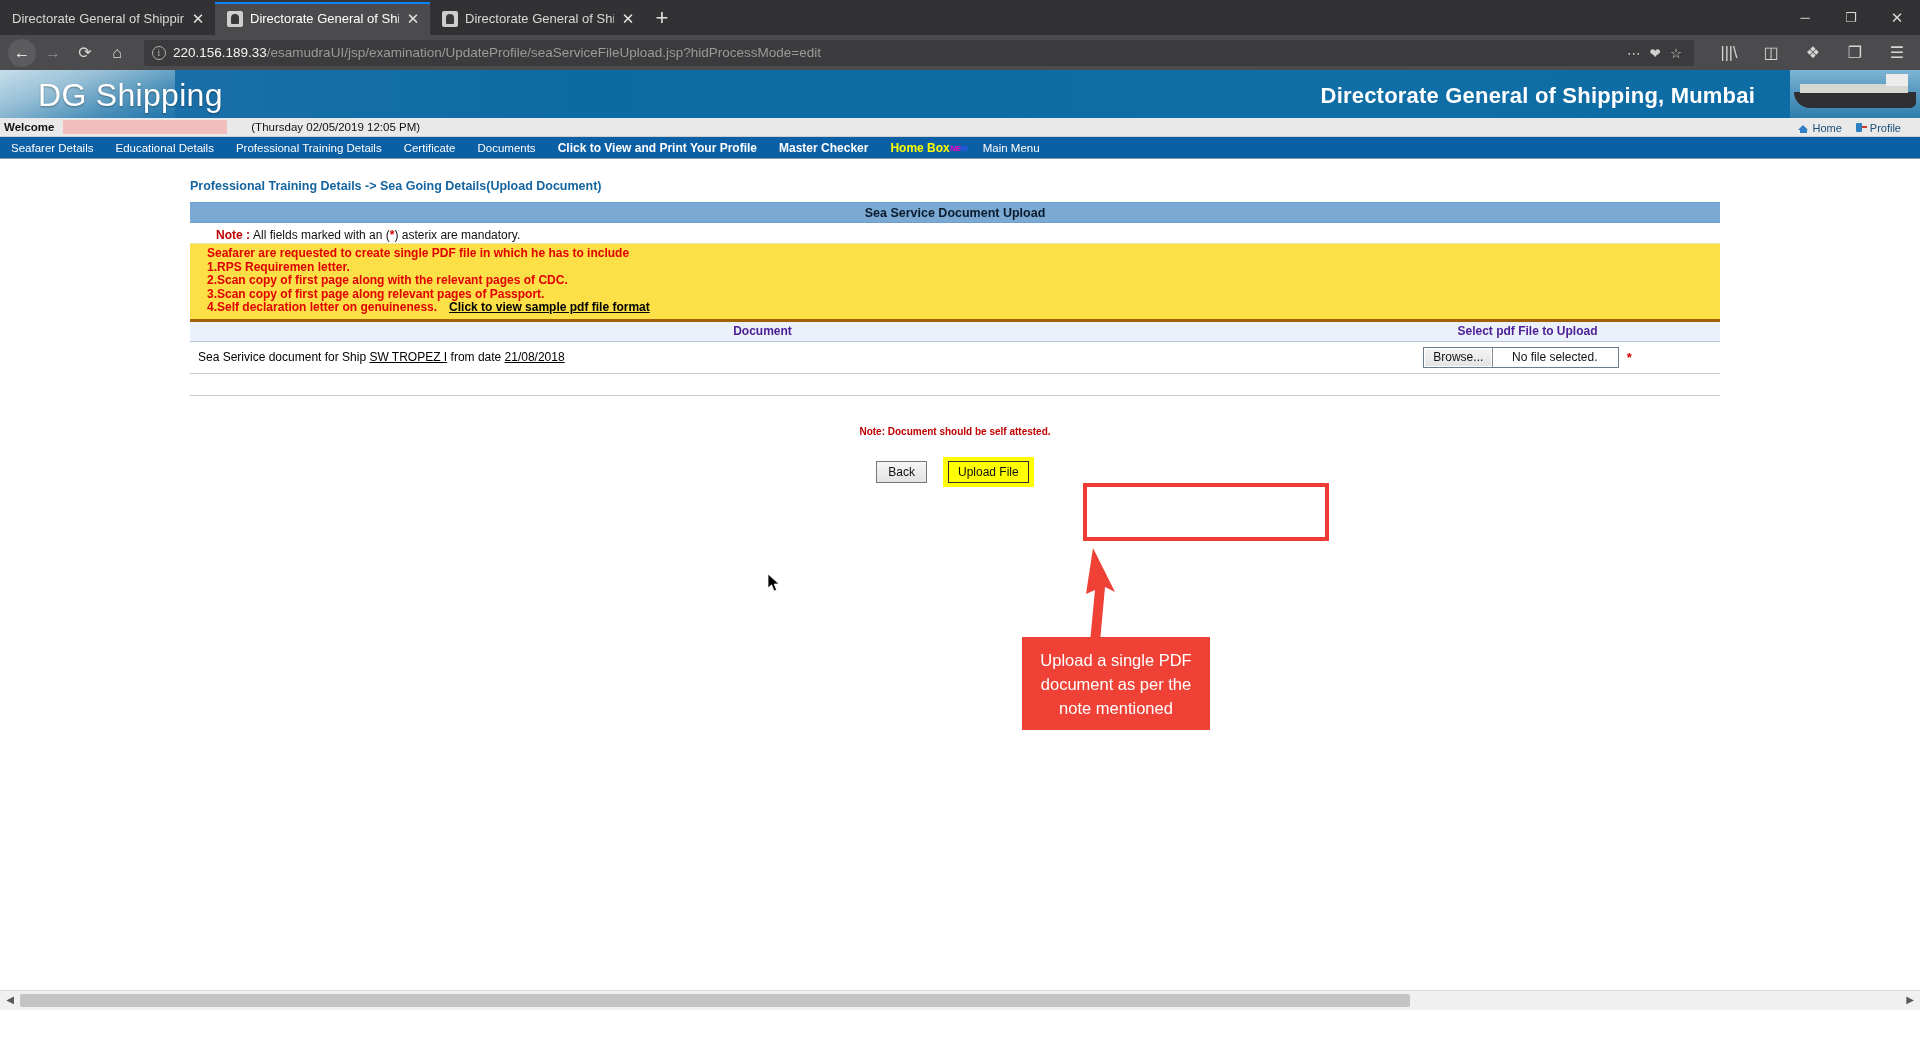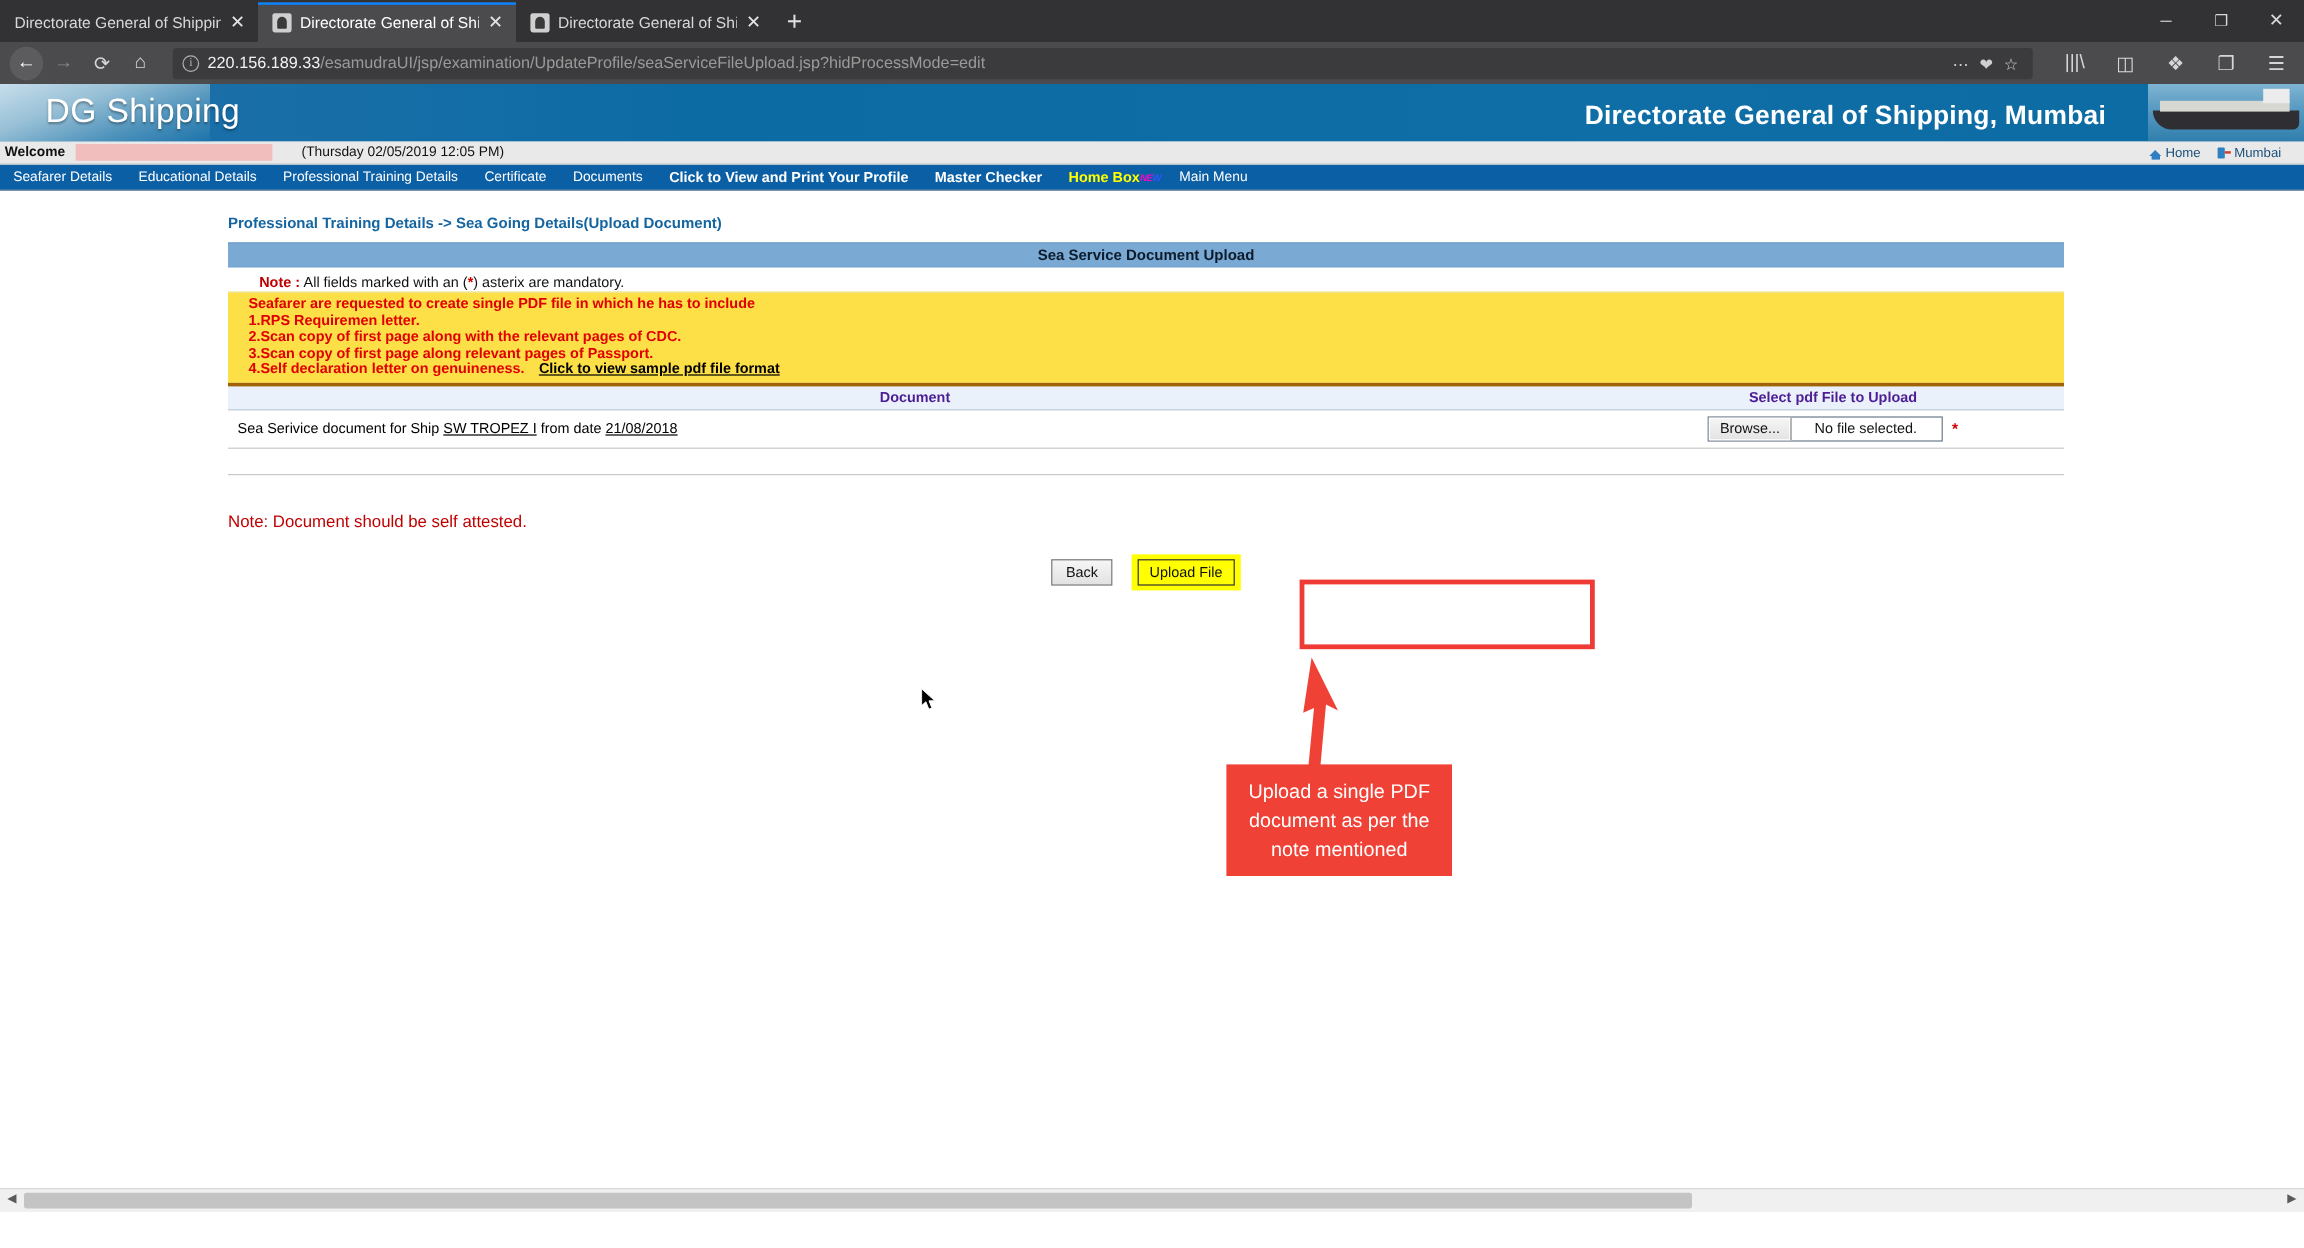--- a/index.html
+++ b/index.html
@@ -85,21 +85,21 @@
   .banner {
     height: 48px; position: relative; overflow: hidden;
     background: linear-gradient(90deg,#2b7fb5 0%, #1b6fa8 8%, #0d6ba4 30%, #0f6ea6 70%, #0d6ba4 100%);
   }
   .banner .waterleft {
     position:absolute; left:0; top:0; width:175px; height:48px;
     background: linear-gradient(160deg,#cfe3ee 0%, #9dc3d8 35%, #4f93bb 70%, #1d74ab 100%);
     opacity:.95;
   }
   .banner .logo {
-    position:absolute; left:38px; top:7px; color:#fff; font-size: 28px;
+    position:absolute; left:38px; top:7px; color:#fff; font-size: 32px;
     letter-spacing:.3px; text-shadow: 0 1px 2px rgba(0,0,0,.35);
   }
   .banner .deptname {
     position:absolute; right:165px; top:13px; color:#ffffff; font-size:22px;
     font-weight:bold; letter-spacing:.2px;
   }
   .banner .ship {
     position:absolute; right:0; top:0; width:130px; height:48px;
     background: linear-gradient(180deg,#7fb4d2 0%, #5b9cc3 40%, #2f7ead 100%);
   }
@@ -213,21 +213,21 @@
     background: linear-gradient(180deg,#f5f5f5,#e3e3e3);
     border-right:1px solid #8b8b8b; padding: 0 9px; line-height:19px; color:#111;
     box-shadow: inset 0 0 0 1px #fff;
   }
   .fileinput .fname { padding: 0 9px 0 7px; line-height:19px; color:#111; min-width:125px; }
   .reqstar { color:#d00000; font-weight:bold; font-size:13px; margin-left:4px; vertical-align:middle;}
 
   .emptyrow { height: 22px; border-bottom:1px solid #c8c8c8; }
 
   .attestnote {
-    text-align:left; color:#c00000; font-weight:normal; font-size:14px;
+    text-align:center; color:#c00000; font-weight:bold; font-size:10px;
     margin-top: 30px;
   }
 
   .btnrow { display:flex; justify-content:center; gap: 16px; margin-top: 20px; align-items:center;}
   .btn {
     font-size:12px; padding: 2px 11px; border:1px solid #767676;
     background: linear-gradient(180deg,#f6f6f6,#e2e2e2); color:#111; line-height:16px;
   }
   .btn.upload {
     background:#ffff00; border:1px solid #333; padding: 2px 9px; font-weight:normal;
@@ -326,21 +326,21 @@
       <span class="wlabel">Welcome</span>
       <span class="redact"></span>
       <span class="dt">(Thursday 02/05/2019 12:05 PM)</span>
       <span class="right">
         <span class="it">
             <span class="ic-home"></span>
             <span>Home</span>
           </span>
         <span class="it">
             <span class="ic-logout"></span>
-            <span>Mumbai</span>
+            <span>Profile</span>
           </span>
       </span>
     </div>
 
     <div class="navmenu">
       <div class="item">Seafarer Details</div>
       <div class="item">Educational Details</div>
       <div class="item">Professional Training Details</div>
       <div class="item">Certificate</div>
       <div class="item">Documents</div>

